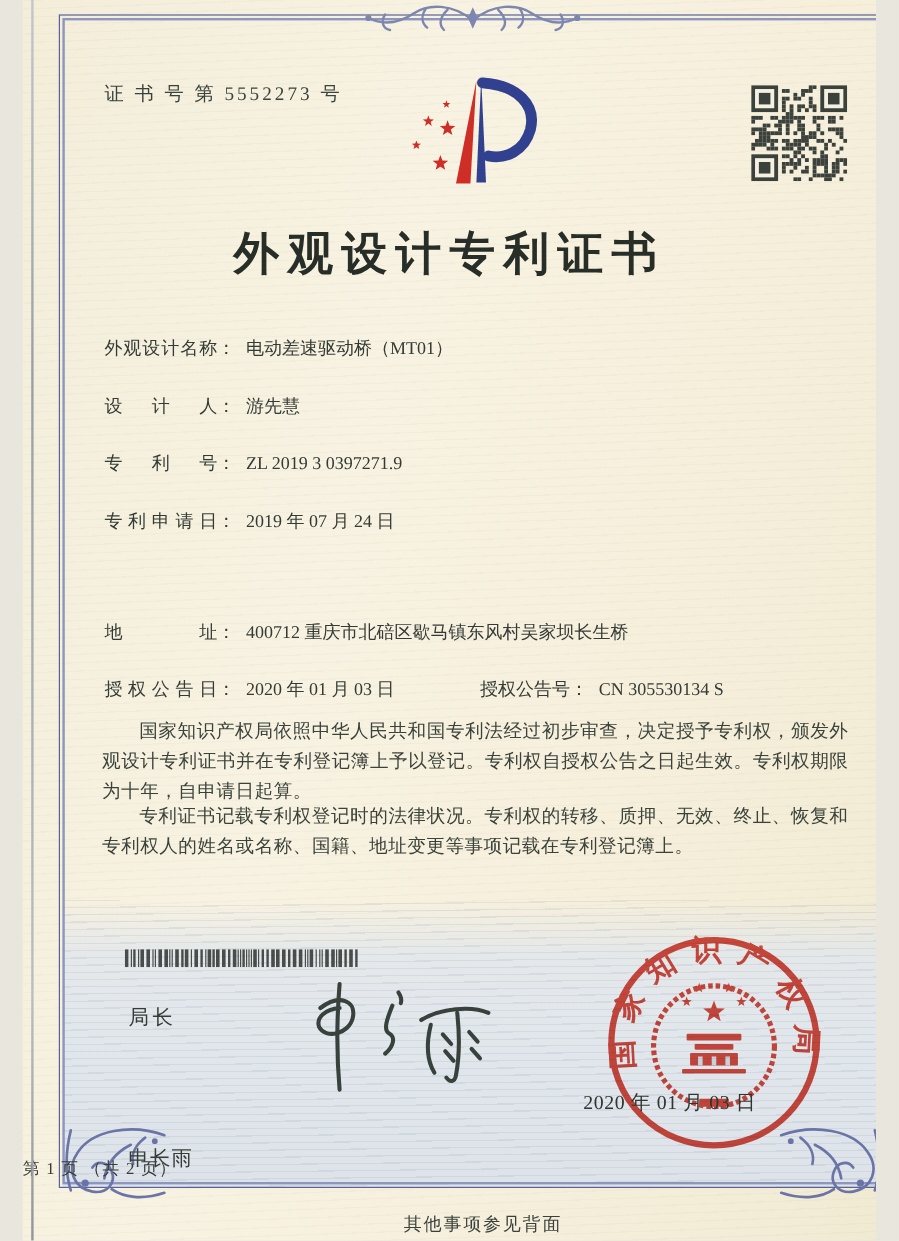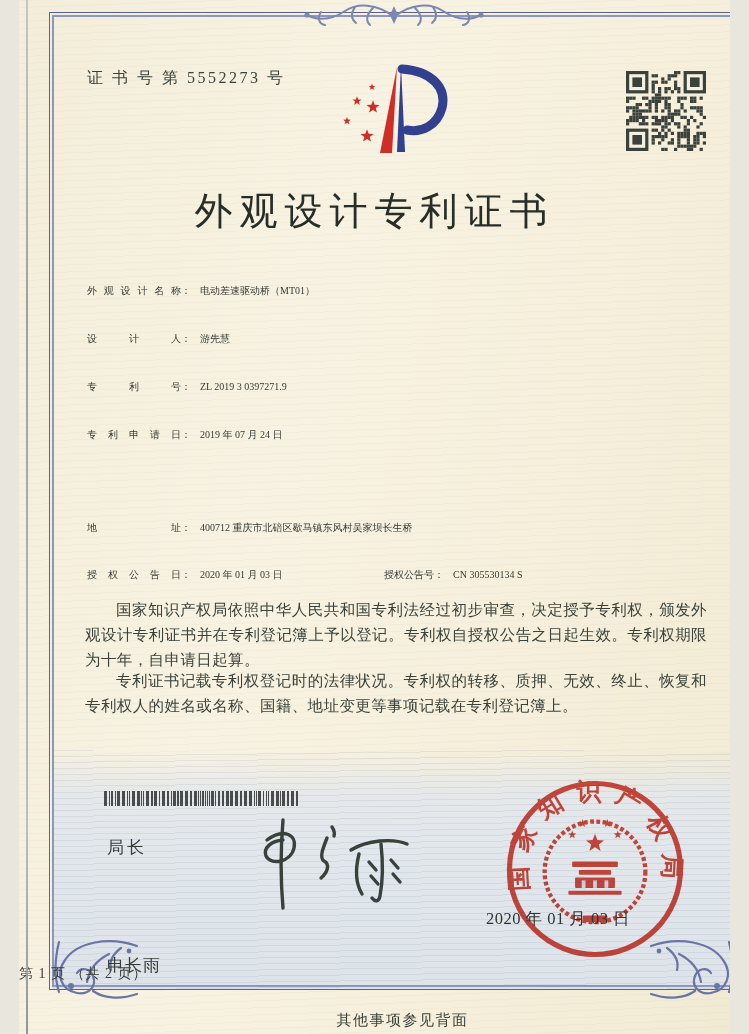--- a/index.html
+++ b/index.html
@@ -19,26 +19,26 @@
   .frame{position:absolute;left:33px;top:15px;width:680px;height:972px;z-index:3;box-sizing:border-box;
     border:2px solid #8d96bd;outline:1px solid #59629b;outline-offset:2px;pointer-events:none;}
   .top-ornament{position:absolute;left:258px;top:0;z-index:4;}
   .corner-flourish{position:absolute;top:934px;z-index:4;}
   .corner-flourish.left{left:28px;}
   .corner-flourish.right{left:628px;transform:scaleX(-1);}
   .cert-no{position:absolute;left:68px;top:68px;z-index:5;font-size:16px;letter-spacing:2.5px;color:#3a423b;}
   .logo{position:absolute;left:319px;top:57px;z-index:5;}
   .qr{position:absolute;left:607px;top:71px;z-index:5;}
   .title{position:absolute;left:0;top:186px;width:100%;margin:0;text-align:center;z-index:5;
-    font-size:38px;font-weight:normal;letter-spacing:7px;color:#272d27;}
-  .field{position:absolute;left:68px;width:620px;z-index:5;font-size:10px;line-height:24px;white-space:nowrap;}
+    font-size:38px;font-weight:bold;letter-spacing:7px;color:#272d27;}
+  .field{position:absolute;left:68px;width:620px;z-index:5;font-size:15px;line-height:24px;white-space:nowrap;}
   .flabel{display:inline-block;width:94px;text-align:justify;text-align-last:justify;vertical-align:top;}
   .colon{display:inline-block;}
   .fvalue{margin-left:9px;}
-  .grant2{position:absolute;left:297px;top:0;}
+  .grant2{position:absolute;left:313px;top:0;}
   .para{position:absolute;left:66px;width:622px;margin:0;z-index:5;font-size:15.5px;line-height:25px;
     text-indent:2em;letter-spacing:.4px;color:#3a423a;text-align:justify;}
   .barcode{position:absolute;left:85px;top:791px;z-index:5;opacity:.85;}
   .sig-role{position:absolute;left:88px;top:836px;z-index:5;font-size:17px;letter-spacing:3px;color:#353c36;}
   .sig-name{position:absolute;left:88px;top:914px;z-index:5;font-size:17px;letter-spacing:1px;color:#353c36;margin-top:40px;}
   .signature{position:absolute;left:212px;top:814px;z-index:5;}
   .seal{position:absolute;left:481px;top:774px;z-index:6;mix-blend-mode:multiply;}
   .seal-date{position:absolute;left:459px;top:908px;width:160px;z-index:7;text-align:center;
     font-size:16.5px;letter-spacing:.5px;color:#2f3531;}
   .page-info{position:absolute;left:0;top:965px;width:100%;z-index:5;text-align:left;font-size:14px;

